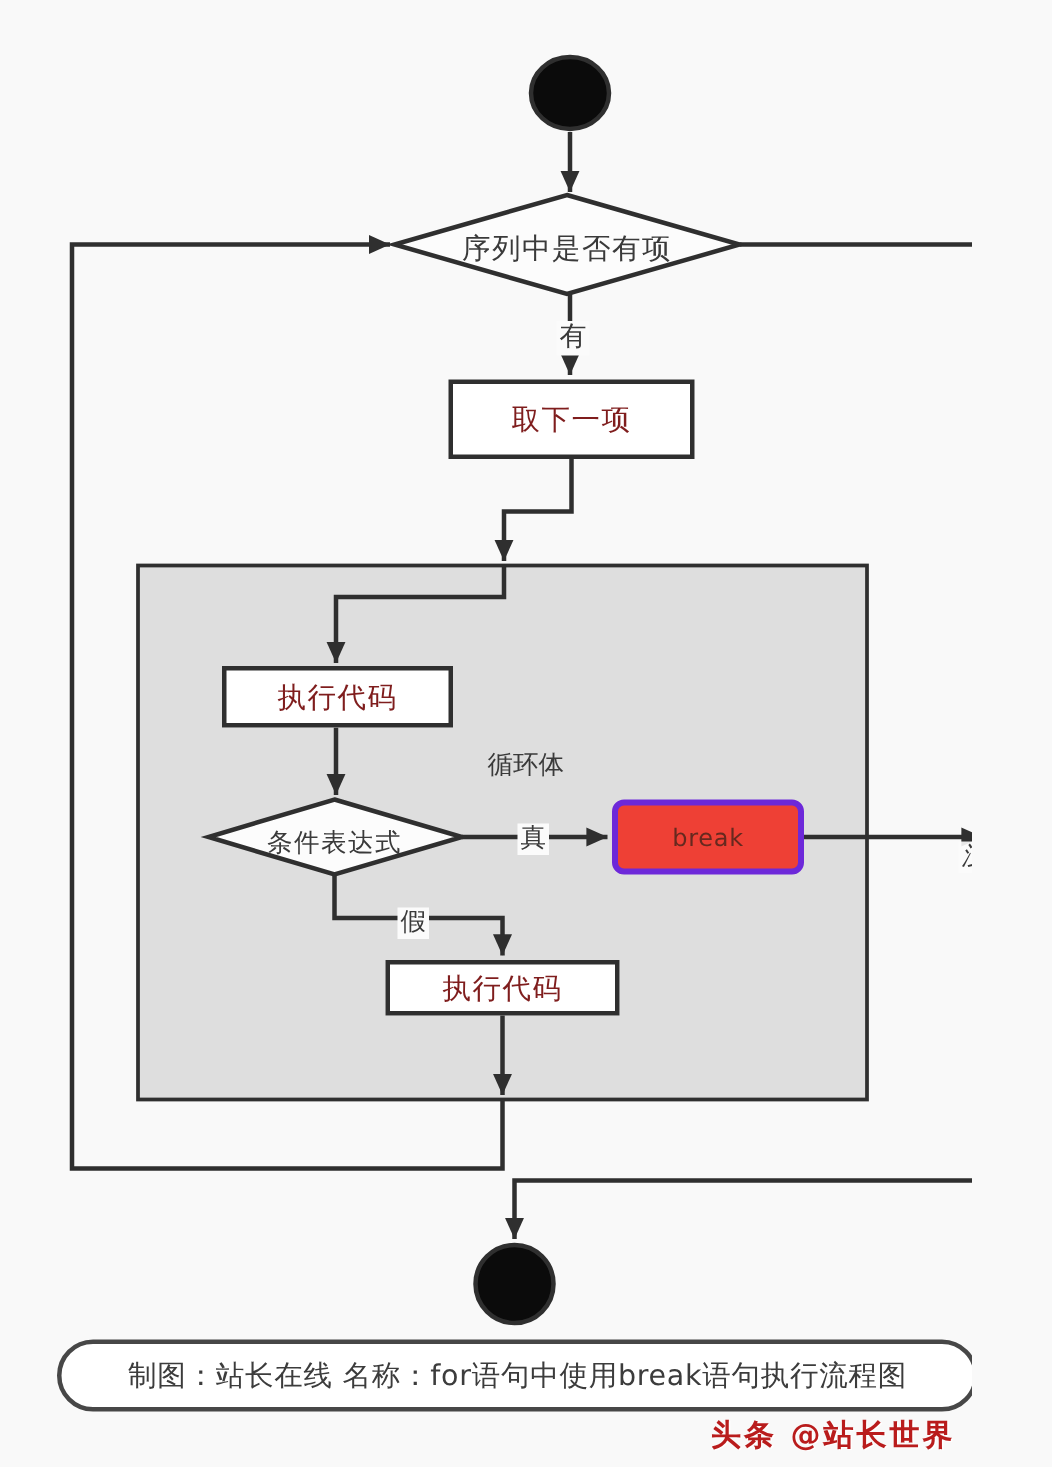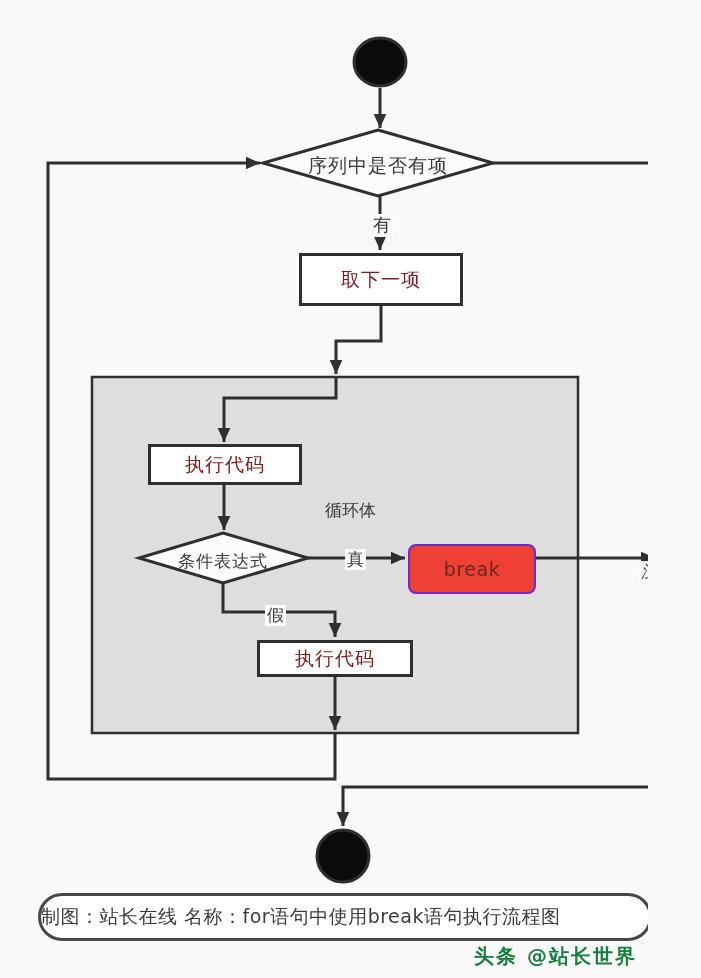--- a/index.html
+++ b/index.html
@@ -24,26 +24,26 @@
     border: 3px solid #2f2f2f;
     font-size: 19px;
     color: #7f1d1d;
     letter-spacing: 1px;
     white-space: nowrap;
   }
   .node-take-next { left: 299px; top: 253px; width: 164px; height: 53px; }
   .node-exec-top  { left: 148px; top: 444px; width: 154px; height: 41px; }
   .node-exec-bottom { left: 257px; top: 640px; width: 156px; height: 37px; }
   .node-break {
-    left: 408px; top: 544px; width: 128px; height: 50px;
+    left: 408px; top: 533px; width: 128px; height: 50px;
     background: #ee4035;
-    border: 2px solid #6d28d9;
+    border: 4px solid #6d28d9;
     border-radius: 8px;
     color: #66291f;
-    font-size: 19px;
+    font-size: 16px;
     letter-spacing: 0.5px;
   }
 
   .diamond-label {
     position: absolute;
     text-align: center;
     color: #3a3a3a;
     white-space: nowrap;
   }
   .diamond-label.d1 { left: 278px; top: 153px; width: 200px; font-size: 19px; letter-spacing: 1px; }
@@ -74,33 +74,33 @@
 
   .caption-box {
     position: absolute;
     left: 38px; top: 893px;
     width: 614px; height: 48px;
     background: #ffffff;
     border: 3px solid #474747;
     border-radius: 24px;
     display: flex;
     align-items: center;
-    justify-content: flex-start;
+    justify-content: center;
     font-size: 19px;
     color: #3c3c3c;
     letter-spacing: 0.5px;
     white-space: nowrap;
   }
 
   .watermark {
     position: absolute;
     right: 11px; top: 943px;
     font-size: 20px;
     font-weight: bold;
-    color: #15803d;
+    color: #b91c1c;
     text-shadow: 1px 1px 0 #ffffff;
     letter-spacing: 2px;
     white-space: nowrap;
   }
 </style>
 </head>
 <body>
 
 <div class="canvas">
 

